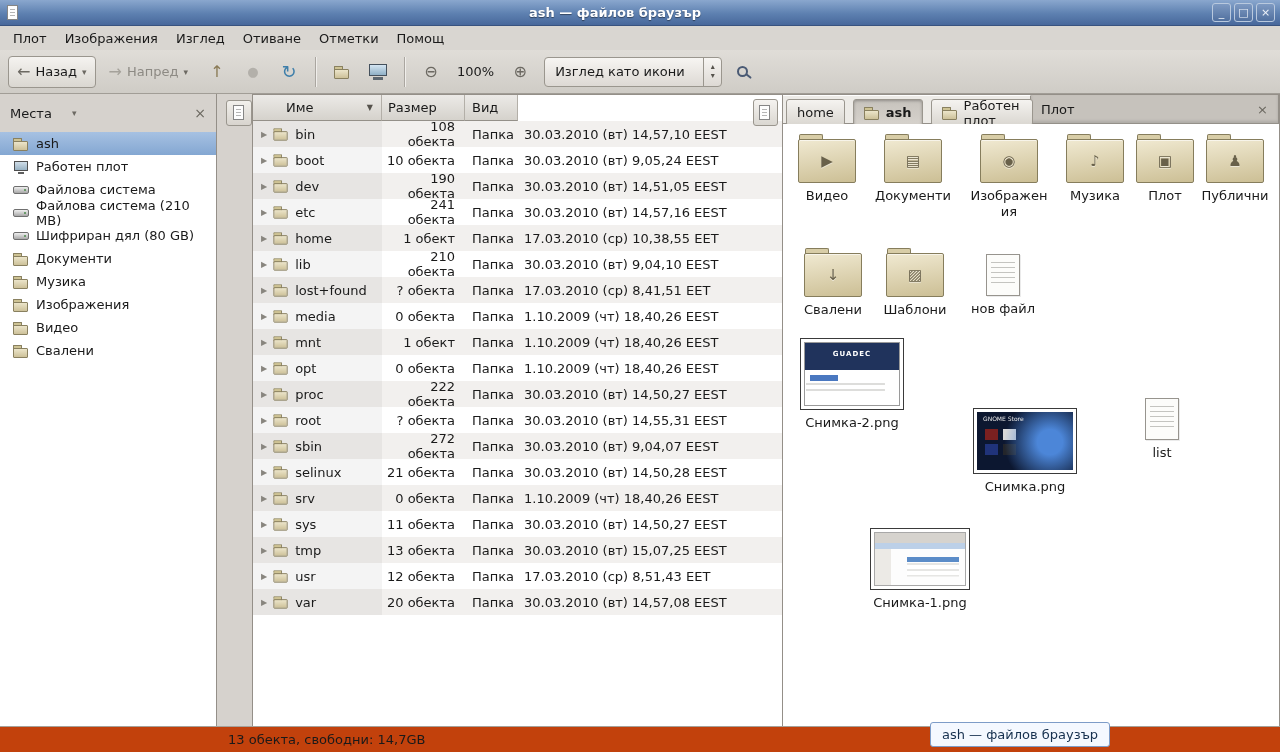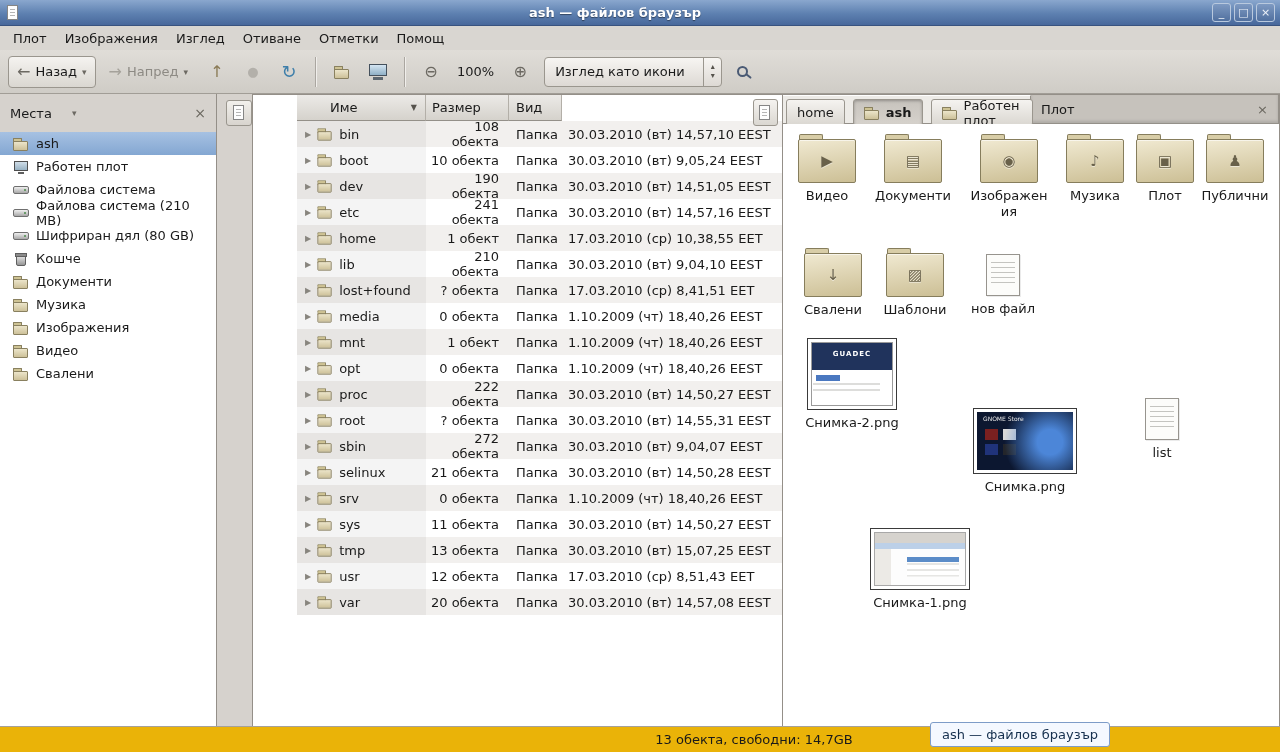--- a/index.html
+++ b/index.html
@@ -27,21 +27,21 @@
   .tb-sep { width:1px; height:30px; background:#aaa6a0; margin:0 6px; box-shadow:1px 0 0 #f0eeeb; }
   .zoom-level { padding:0 6px; }
   .combo { height:30px; min-width:178px; border:1px solid #9a968e; border-radius:4px; background:linear-gradient(#f7f5f2,#ddd9d4); display:flex; align-items:center; margin-left:4px; }
   .combo-label { flex:1; padding:0 10px; }
   .combo-arrows { width:18px; height:100%; border-left:1px solid #9a968e; display:flex; flex-direction:column; align-items:center; justify-content:center; font-size:8px; color:#55524c; line-height:1.1; }
   .magnifier { width:11px; height:11px; border:2px solid #4a5a74; border-radius:50%; position:relative; }
   .magnifier::after { content:''; position:absolute; width:7px; height:2px; background:#4a5a74; right:-6px; bottom:-2px; transform:rotate(40deg); border-radius:1px; }
 
   
   .body { flex:1; display:flex; min-height:0; }
-  .statusbar { height:26px; flex:none; background:#eab308; border-top:1px solid #a5a19a; display:flex; align-items:center; padding-left:228px;justify-content:center; }
+  .statusbar { height:26px; flex:none; background:#c2410c; border-top:1px solid #a5a19a; display:flex; align-items:center; padding-left:228px; }
 
   
   .sidebar { width:217px; flex:none; background:#fff; border-right:1px solid #948f88; display:flex; flex-direction:column; }
   .sidebar-header { height:38px; flex:none; background:#d6d2cd; display:flex; align-items:center; padding:0 10px; gap:20px; }
   .sidebar-close { margin-left:auto; color:#6a675f; font-size:14px; }
   .side-list { flex:1; overflow:hidden; }
   .side-item { height:23px; display:flex; align-items:center; gap:7px; padding-left:6px; }
   .side-item.selected { background:linear-gradient(#a6c1e2,#84a7d2); }
 
   
@@ -68,21 +68,21 @@
   .pathbar { position:absolute; left:536px; top:5px; display:flex; align-items:center; }
   .pb-icon-btn { width:28px; height:27px; border:1px solid #9a968e; border-radius:3px; background:linear-gradient(#f5f3f0,#dad7d1); display:flex; align-items:center; justify-content:center; margin-right:8px; }
   .pb-btn { height:27px; display:flex; align-items:center; gap:6px; padding:0 10px; border:1px solid #9a968e; border-radius:3px; background:linear-gradient(#f5f3f0,#dad7d1); margin-right:8px; }
   .pb-btn .sic { display:none; }
   .pb-btn.has-icon .sic { display:inline-block; }
   .pb-btn.active { background:linear-gradient(#c7c3bd,#d6d2cc); box-shadow:inset 0 1px 3px rgba(0,0,0,.28); font-weight:bold; }
 
   .panes { flex:1; display:flex; min-height:0; }
 
   
-  .treepanel { width:531px; flex:none; background:#fff; border:1px solid #948f88; border-bottom:none; display:flex; flex-direction:column;padding-left:44px; }
+  .treepanel { width:531px; flex:none; background:#fff; border:1px solid #948f88; border-bottom:none; display:flex; flex-direction:column; }
   .thead { height:26px; flex:none; display:flex; }
   .th { background:linear-gradient(#eceae7,#d5d2cc); border-right:1px solid #b3afa8; border-bottom:1px solid #949089; display:flex; align-items:center; font-size:13px; }
   .th-name { width:129px; padding-left:33px; }
   .th-name .sort { margin-left:auto; margin-right:8px; font-size:8px; color:#55524c; }
   .th-size { width:83px; padding-left:6px; }
   .th-type { width:53px; padding-left:7px; }
   .th-date { flex:1; padding-left:6px; border-right:none; }
   .tbody { flex:1; overflow:hidden; }
   .tr { height:26px; display:flex; align-items:stretch; background:#fff; }
   .tr:nth-of-type(odd) { background:#f2f0ee; }
@@ -110,21 +110,21 @@
   .thumb-text { display:none; }
 
   .icon-folder { width:58px; height:44px; margin-top:5px; }
   .icon-folder::before { content:''; position:absolute; left:1px; top:-5px; width:22px; height:6px; background:#d8cda7; border:1px solid #867d5c; border-bottom:none; border-radius:2px 2px 0 0; }
   .icon-folder::after { content:''; position:absolute; inset:0; background:linear-gradient(172deg,#f0e9d1,#ccbf95); border:1px solid #867d5c; border-radius:2px; box-shadow:inset 0 1px 0 rgba(255,255,255,.6); }
 
   .icon-text { width:34px; height:42px; margin-top:6px; }
   .icon-text::before { content:''; position:absolute; inset:0; background:#fcfcfa; border:1px solid #97948e; box-shadow:1px 1px 0 rgba(0,0,0,.08); }
   .icon-text::after { content:''; position:absolute; left:5px; right:5px; top:8px; height:24px; background:repeating-linear-gradient(to bottom,#c4c4c0 0 1px,transparent 1px 5px); }
 
-  .icon-thumb-guadec { width:90px; height:72px; background:#fff; border:1px solid #3a3a3a; }
+  .icon-thumb-guadec { width:104px; height:72px; background:#fff; border:1px solid #3a3a3a; }
   .icon-thumb-guadec::before { content:''; position:absolute; inset:3px; border:1px solid #9a9a9a;
     background:
       linear-gradient(#20335c,#20335c) 0 0/100% 44% no-repeat,
       linear-gradient(#4a78c0,#4a78c0) 8% 58%/30% 10% no-repeat,
       repeating-linear-gradient(to bottom,#dddddb 0 2px,#fff 2px 6px) 8% 78%/84% 18% no-repeat,
       #fff; }
   .icon-thumb-guadec .thumb-text { display:block; position:absolute; top:11px; left:0; right:0; text-align:center; color:#fff; font-size:7px; font-weight:bold; letter-spacing:1px; z-index:1; }
 
   .icon-thumb-store { width:104px; height:66px; background:#fff; border:1px solid #3a3a3a; }
   .icon-thumb-store::before { content:''; position:absolute; inset:3px;
@@ -268,25 +268,20 @@
             <span class="sic sic-drive"></span>
             <span>Файлова система (210 MB)</span>
           </div>
 
           <div class="side-item">
             <span class="sic2"></span>
             <span class="sic sic-drive"></span>
             <span>Шифриран дял (80 GB)</span>
           </div>
 
-          <div class="side-item">
-            <span class="sic2"></span>
-            <span class="sic sic-trash"></span>
-            <span>Кошче</span>
-          </div>
 
           <div class="side-item">
             <span class="sic2"></span>
             <span class="sic sic-folder"></span>
             <span>Документи</span>
           </div>
 
           <div class="side-item">
             <span class="sic2"></span>
             <span class="sic sic-folder"></span>

